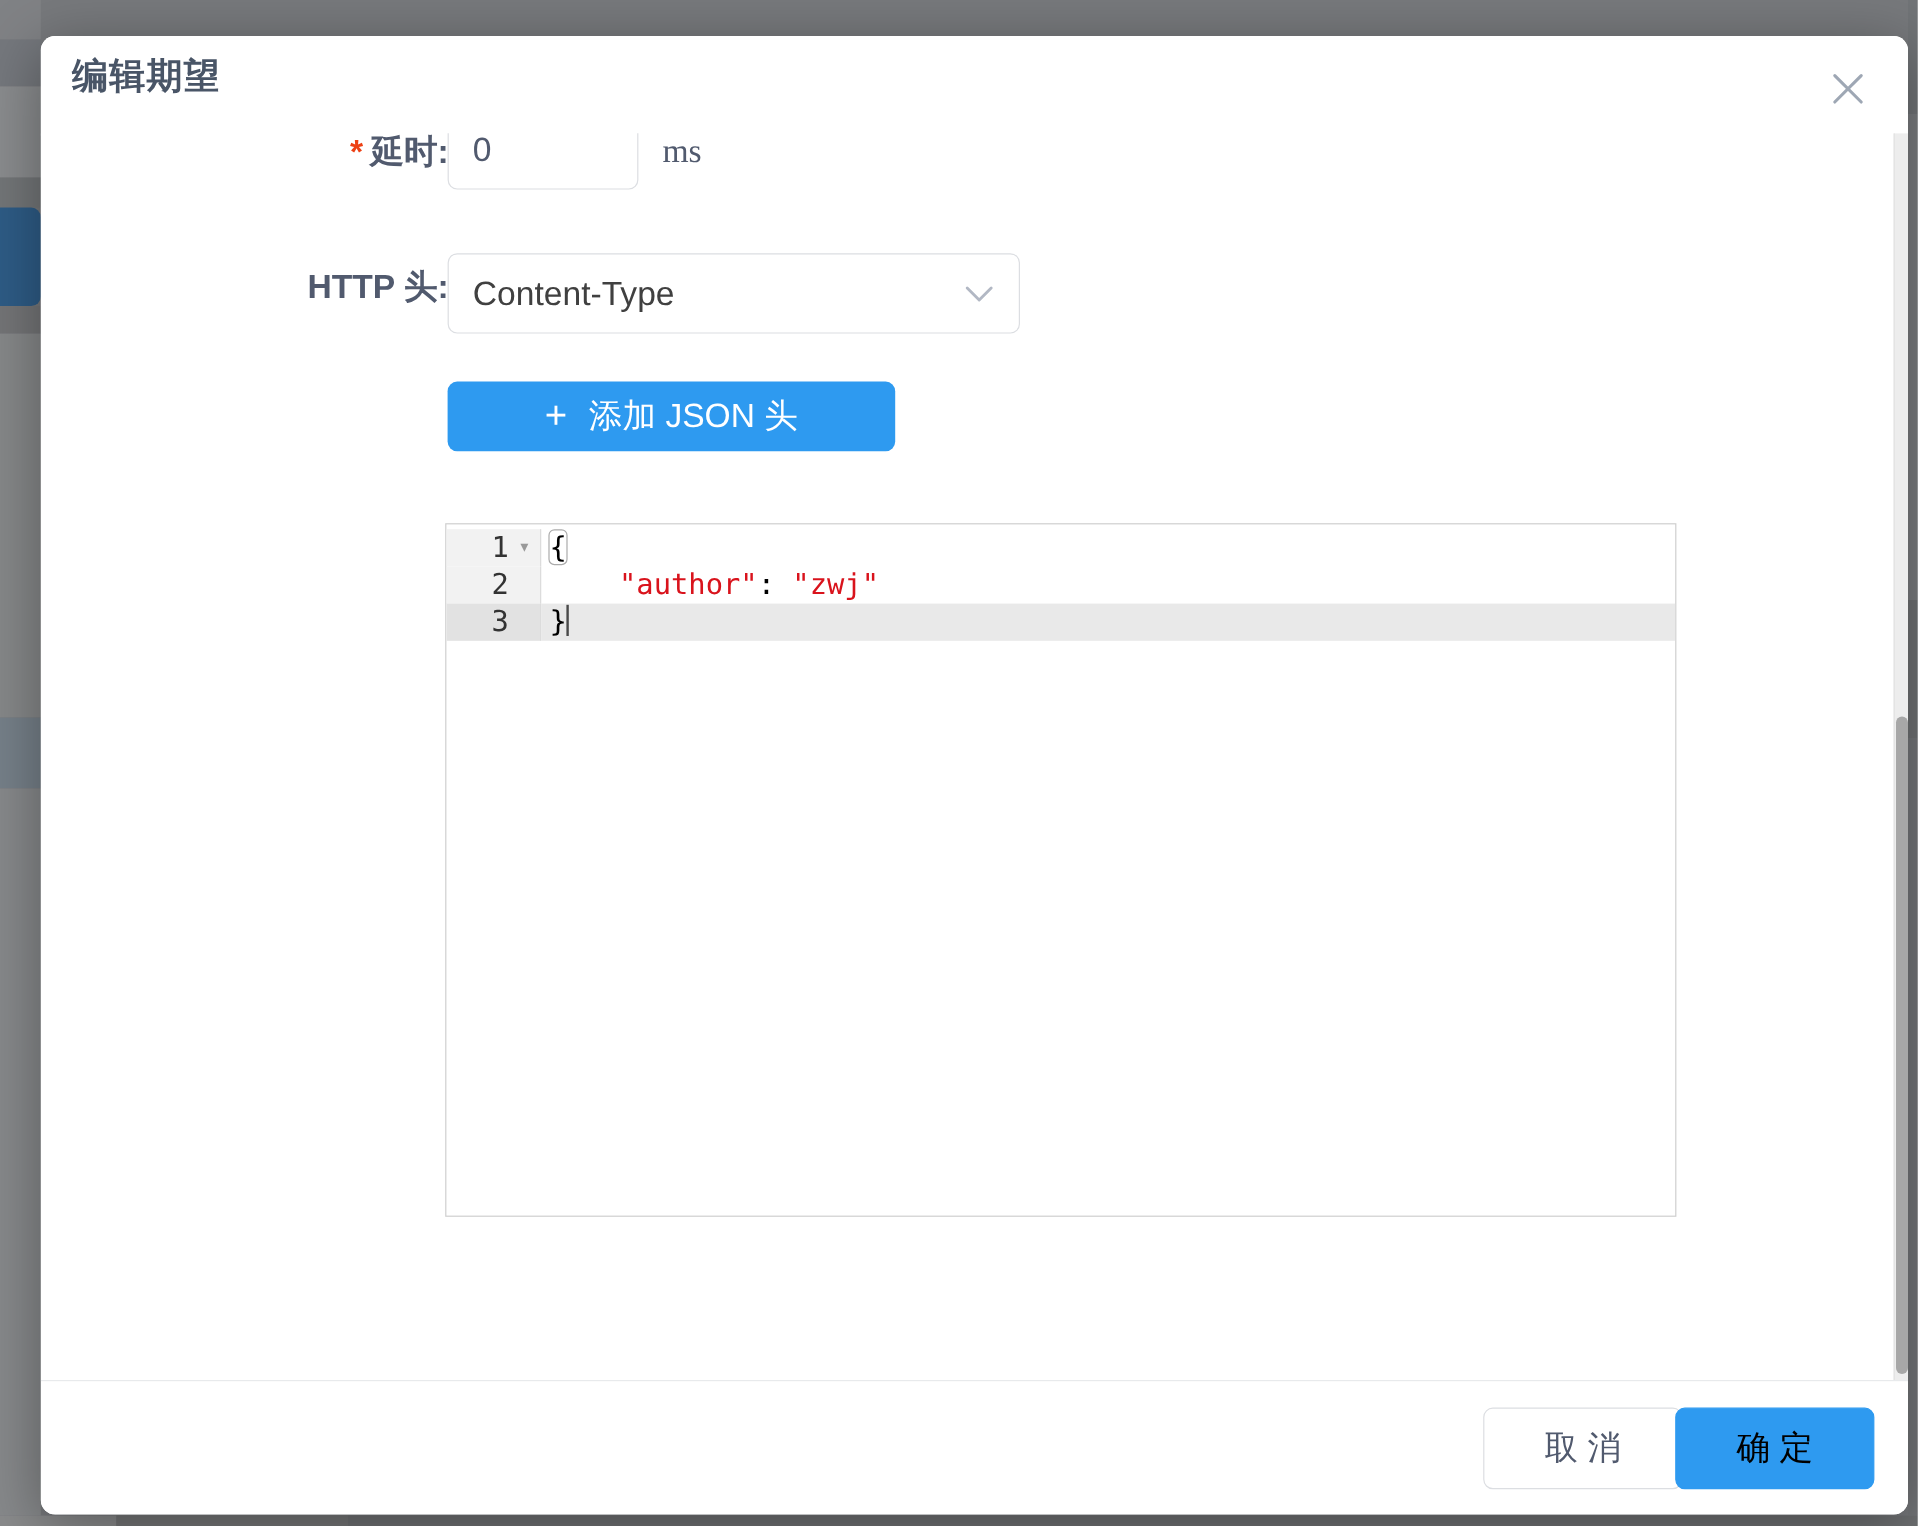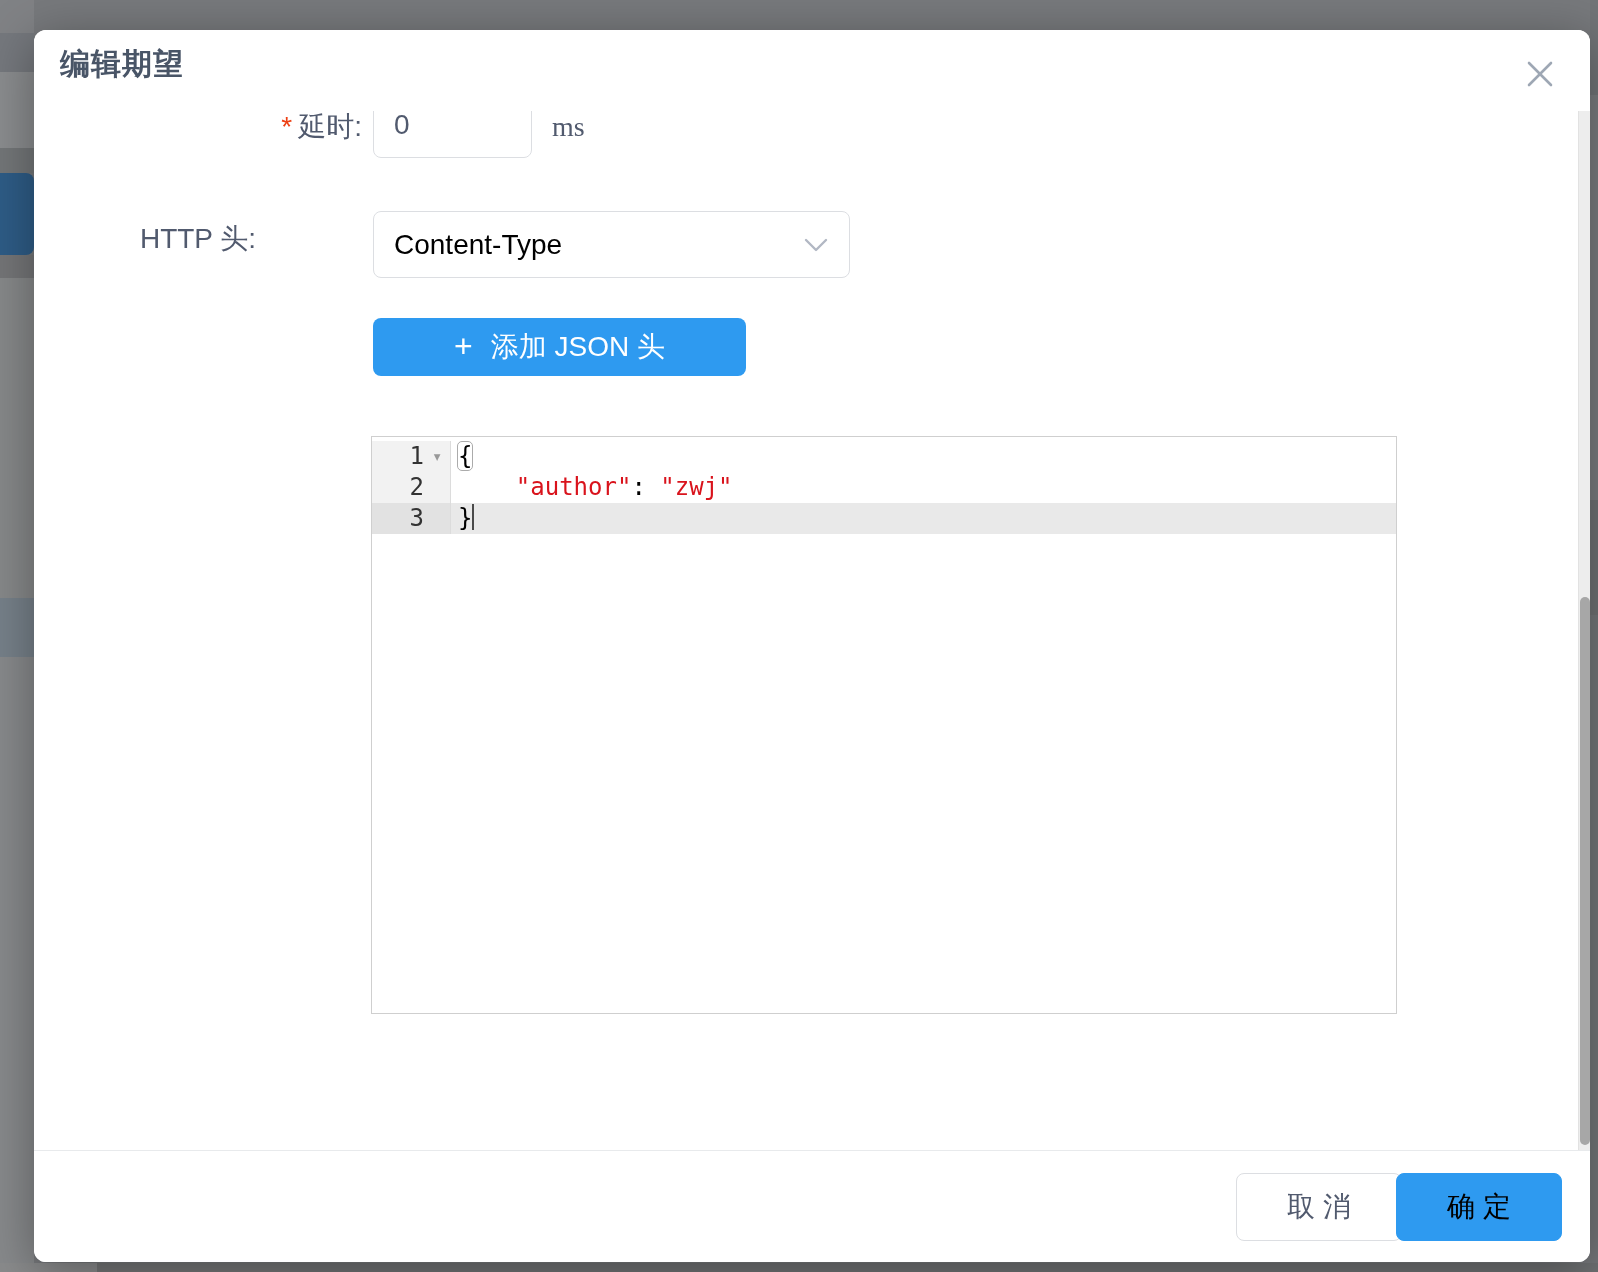--- a/index.html
+++ b/index.html
@@ -35,40 +35,40 @@
     position:absolute; left:0; top:81px; right:0; height:1039px;
     background:#fff; overflow:hidden;
   }
   .modal-footer {
     position:absolute; left:0; bottom:0; right:0; height:112px;
     border-top:1px solid #e8eaec; background:#fff;
   }
 
   
   .form-label {
-    position:absolute; left:0; width:328px; text-align:right;
-    font-size:28px; line-height:40px; color:#515a6e; white-space:nowrap;
+    position:absolute; left:12px; width:328px; text-align:right;
+    font-size:28px; line-height:40px; color:#515a6e; white-space:nowrap;font-weight:bold;
   }
   .required-mark { color:#ed4014; margin-right:6px; font-size:28px; }
 
   .text-input {
     position:absolute; height:66px; border:1px solid #dcdee2; border-radius:8px;
     font-size:28px; color:#515a6e; padding:0 20px; outline:none;
     font-family:"Liberation Sans", sans-serif; background:#fff;
   }
   .unit-label {
     position:absolute; font-size:28px; line-height:40px; color:#515a6e;
   }
 
   .select-box {
     position:absolute; left:339px; top:100px; width:477px; height:67px;
     border:1px solid #dcdee2; border-radius:8px; background:#fff;
     display:flex; align-items:center; padding:0 20px; cursor:pointer;
   }
-  .select-text { font-size:28px; color:#000000; flex:1; }
+  .select-text { font-size:28px; color:#404040; flex:1; }
 
   .add-btn {
     position:absolute; left:339px; top:207px; width:373px; height:58px;
     background:#2e9af0; border:none; border-radius:8px; cursor:pointer;
     color:#fff; font-size:28px; font-family:"Liberation Sans", sans-serif;
     display:flex; align-items:center; justify-content:center; gap:18px;
   }
   .add-btn .plus { font-size:32px; font-weight:300; line-height:1; margin-top:-2px; }
 
   
@@ -148,21 +148,21 @@
       </svg>
     </button>
   </div>
 
   <div class="modal-body">
 
     <div class="form-label" style="top:-4px;"><span class="required-mark">*</span><span>延时:</span></div>
     <input class="text-input" style="left: 339px; top: -19px; width: 159px;" readonly="" value="0">
     <div class="unit-label" style="left:518px;top:-4px;font-family:Liberation Serif, serif;">ms</div>
 
-    <div class="form-label" style="top:108px;text-align:center;">HTTP 头:</div>
+    <div class="form-label" style="top:108px;">HTTP 头:</div>
     <div class="select-box">
       <span class="select-text">Content-Type</span>
       <svg width="26" height="16" viewBox="0 0 26 16">
         <polyline points="3,3 13,13 23,3" fill="none" stroke="#b2b8c4" stroke-width="2.4" stroke-linecap="round" stroke-linejoin="round"></polyline>
       </svg>
     </div>
 
     <button class="add-btn">
       <span class="plus">+</span>
       <span>添加 JSON 头</span>

